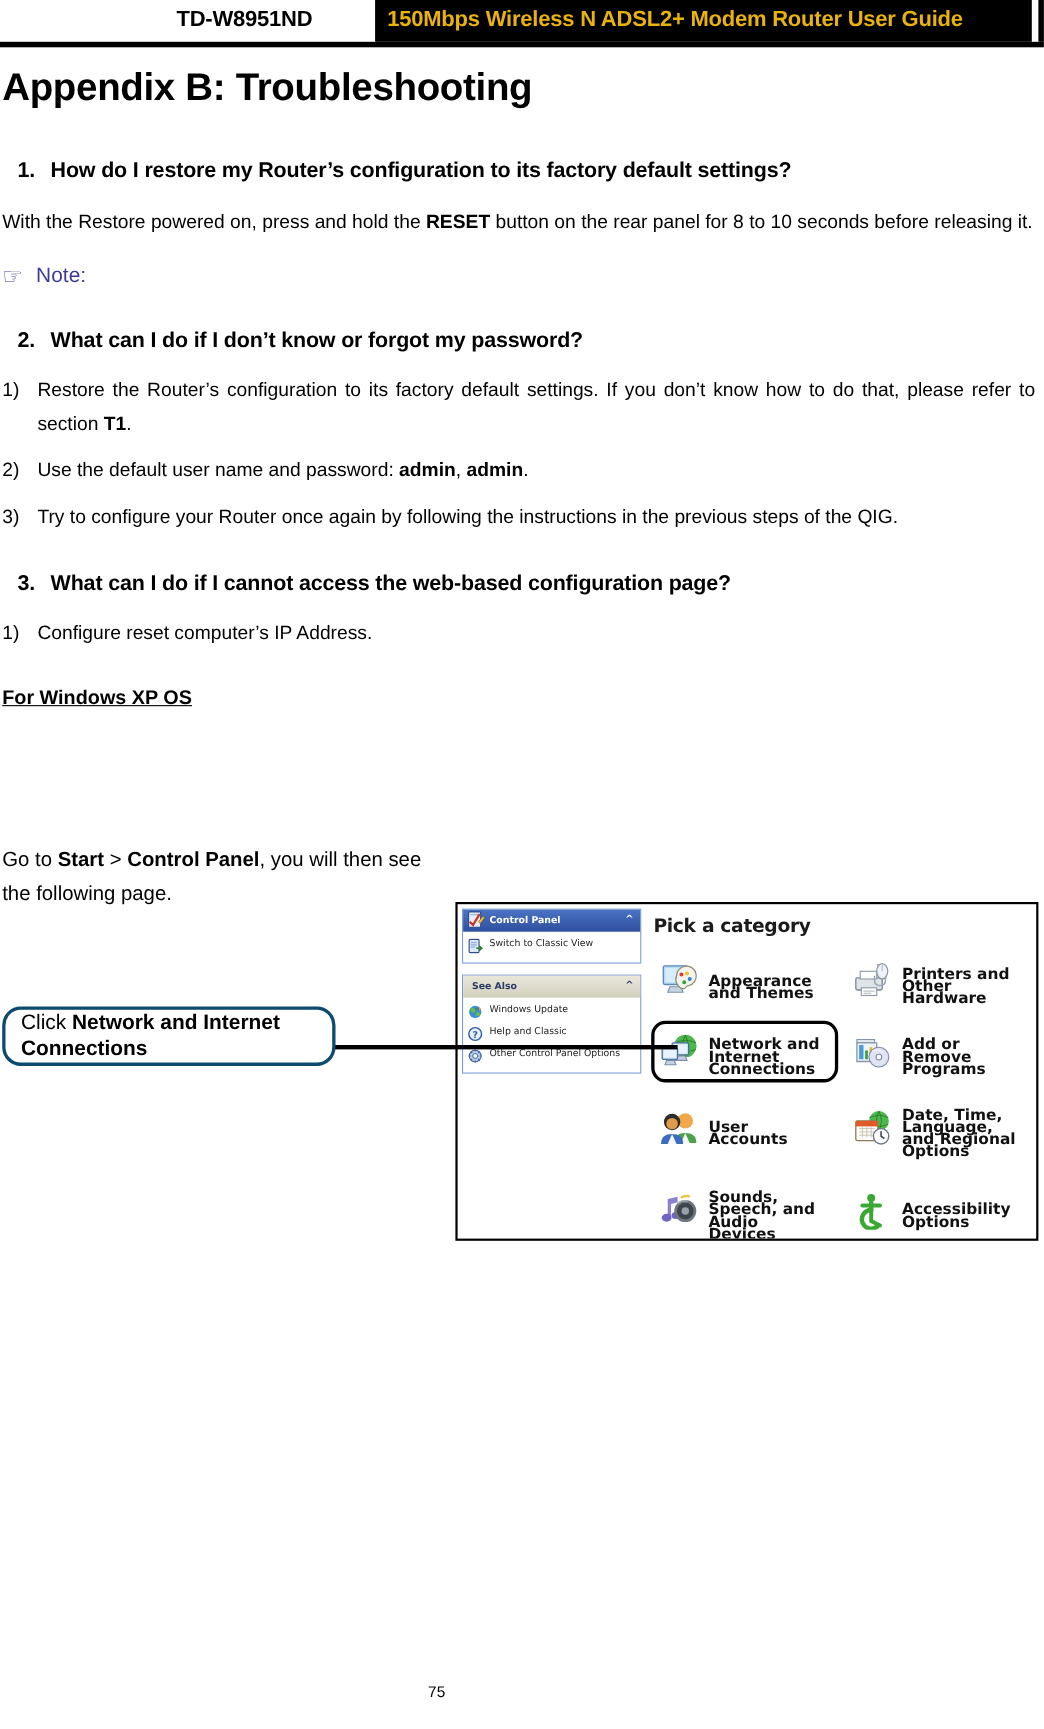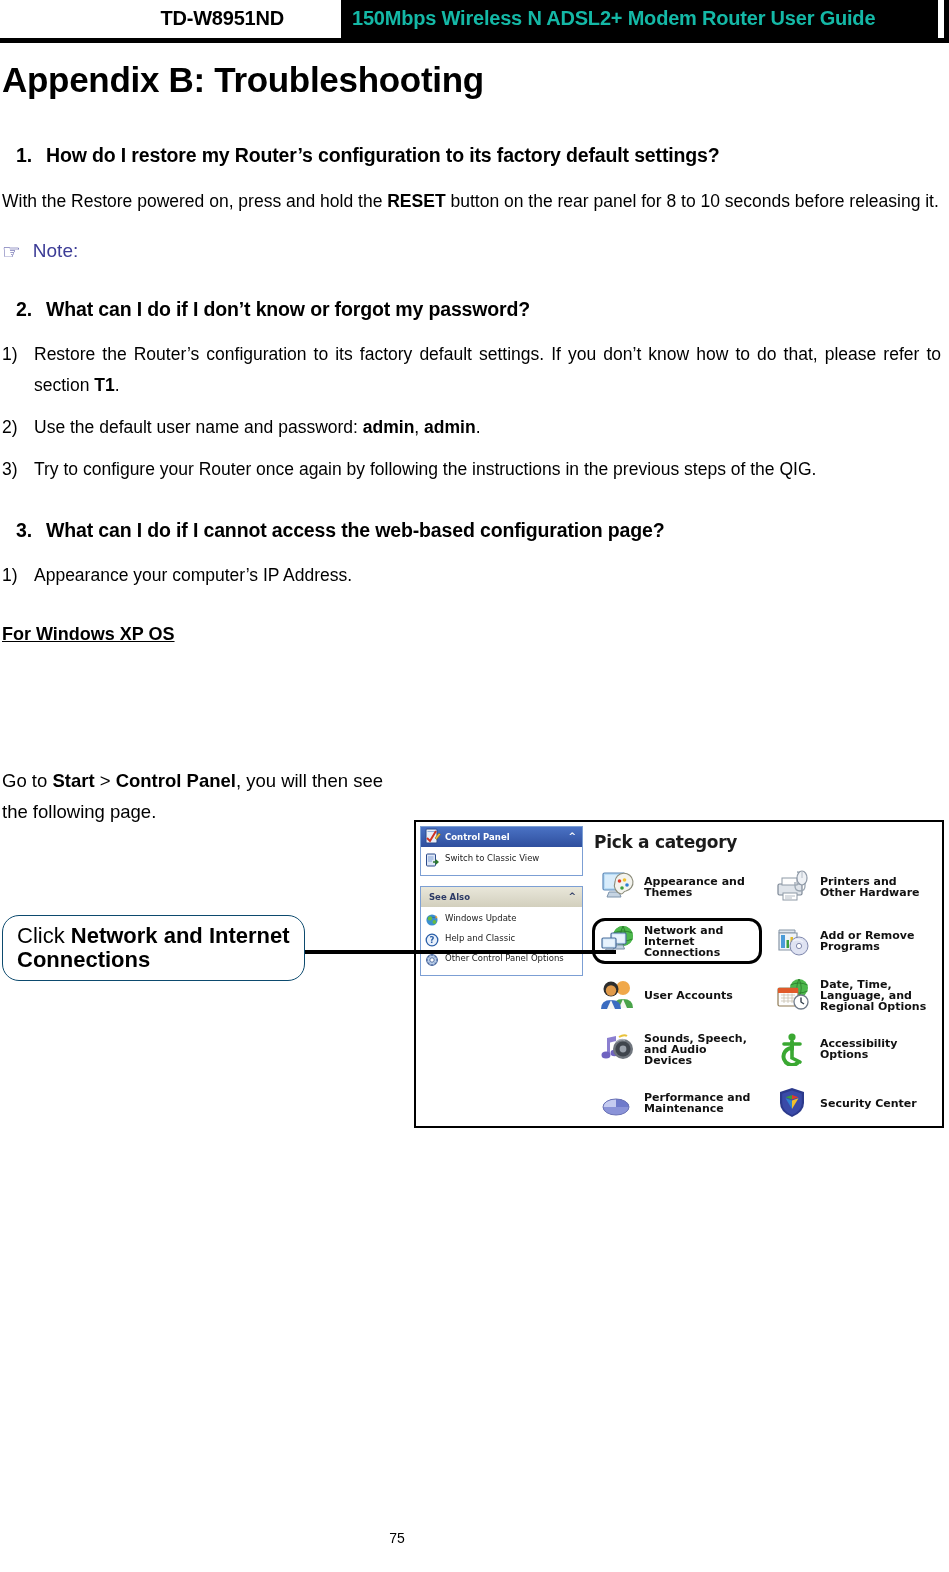--- a/index.html
+++ b/index.html
@@ -40,21 +40,21 @@
     width: 597px;
     height: 38px;
     background: #000000;
   }
   .hdr-band-title {
     position: absolute;
     left: 11px;
     top: 7px;
     font-size: 20px;
     font-weight: bold;
-    color: #14b8a6;
+    color: #eab308;
     white-space: nowrap;
     letter-spacing: -0.2px;
   }
   .hdr-endcap {
     position: absolute;
     left: 944px;
     top: 0;
     width: 5px;
     height: 38px;
     background: #000000;
@@ -164,29 +164,29 @@
   .goto-text {
     font-size: 18.5px;
     line-height: 31px;
     margin: 0;
   }
   .callout {
     position: absolute;
     left: 2px;
     top: 915px;
     width: 303px;
-    height: 66px;
-    border: 1px solid #0c4a6e;
+    height: 54px;
+    border: 3px solid #0c4a6e;
     border-radius: 17px;
     box-sizing: border-box;
     background: #fff;
     display: flex;
     align-items: center;
     padding: 0 14px;
-    font-size: 22px;
+    font-size: 19px;
     line-height: 24px;
     z-index: 3;
   }
   .callout-line {
     position: absolute;
     left: 304px;
     top: 950px;
     width: 312px;
     height: 4px;
     background: #000;
@@ -286,24 +286,25 @@
     gap: 7px;
     padding: 3px 4px;
     border: 3px solid transparent;
     border-radius: 13px;
     box-sizing: border-box;
     min-height: 41px;
   }
   .cp-cat.hl { border-color: #000; }
   .cp-cat .cicon { flex: 0 0 38px; height: 34px; }
   .cp-cat .clabel {
-    font-size: 11px;
+    font-size: 14px;
     font-weight: bold;
     color: #111;
     line-height: 11px;
+    margin-top: 11px;
   }
 
   
   .page-number {
     position: absolute;
     left: 0;
     top: 1530px;
     width: 794px;
     text-align: center;
     font-size: 14px;
@@ -358,21 +359,21 @@
   </ul>
 
   
   <div class="qa-heading" style="margin-top:34px">
     <span class="num">3.</span><span>What can I do if I cannot access the web-based configuration page?</span>
   </div>
 
   <ul class="num-list">
     <li class="num-item">
       <span class="marker">1)</span>
-      <span class="itxt nojust">Appearance your computer’s IP Address.</span>
+      <span class="itxt nojust">Configure reset computer’s IP Address.</span>
     </li>
   </ul>
 
   <span class="underline-head">For Windows XP OS</span>
 </div>
 
 <div class="left-col">
   <p class="goto-text"><span>Go to </span><b>Start</b><span> &gt; </span><b>Control Panel</b><span>, you will then see the following page.</span></p>
 </div>
 

